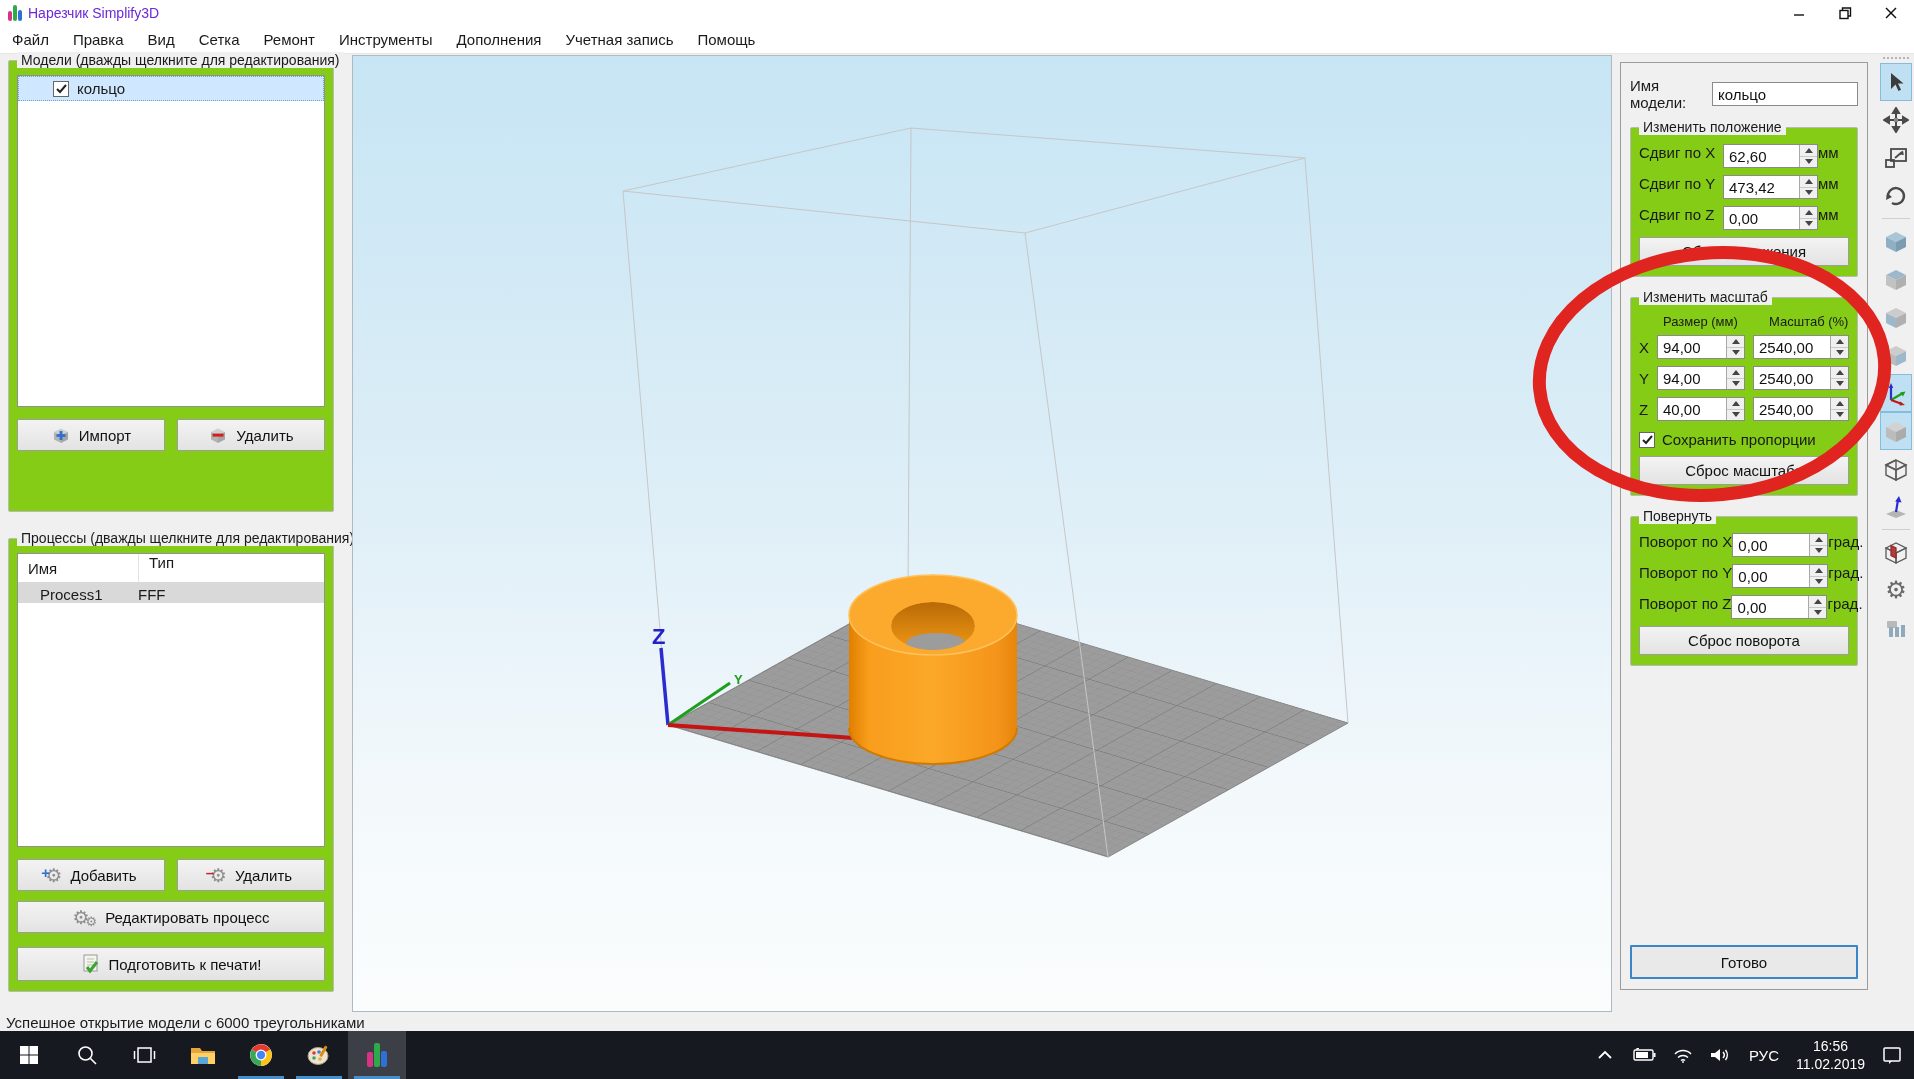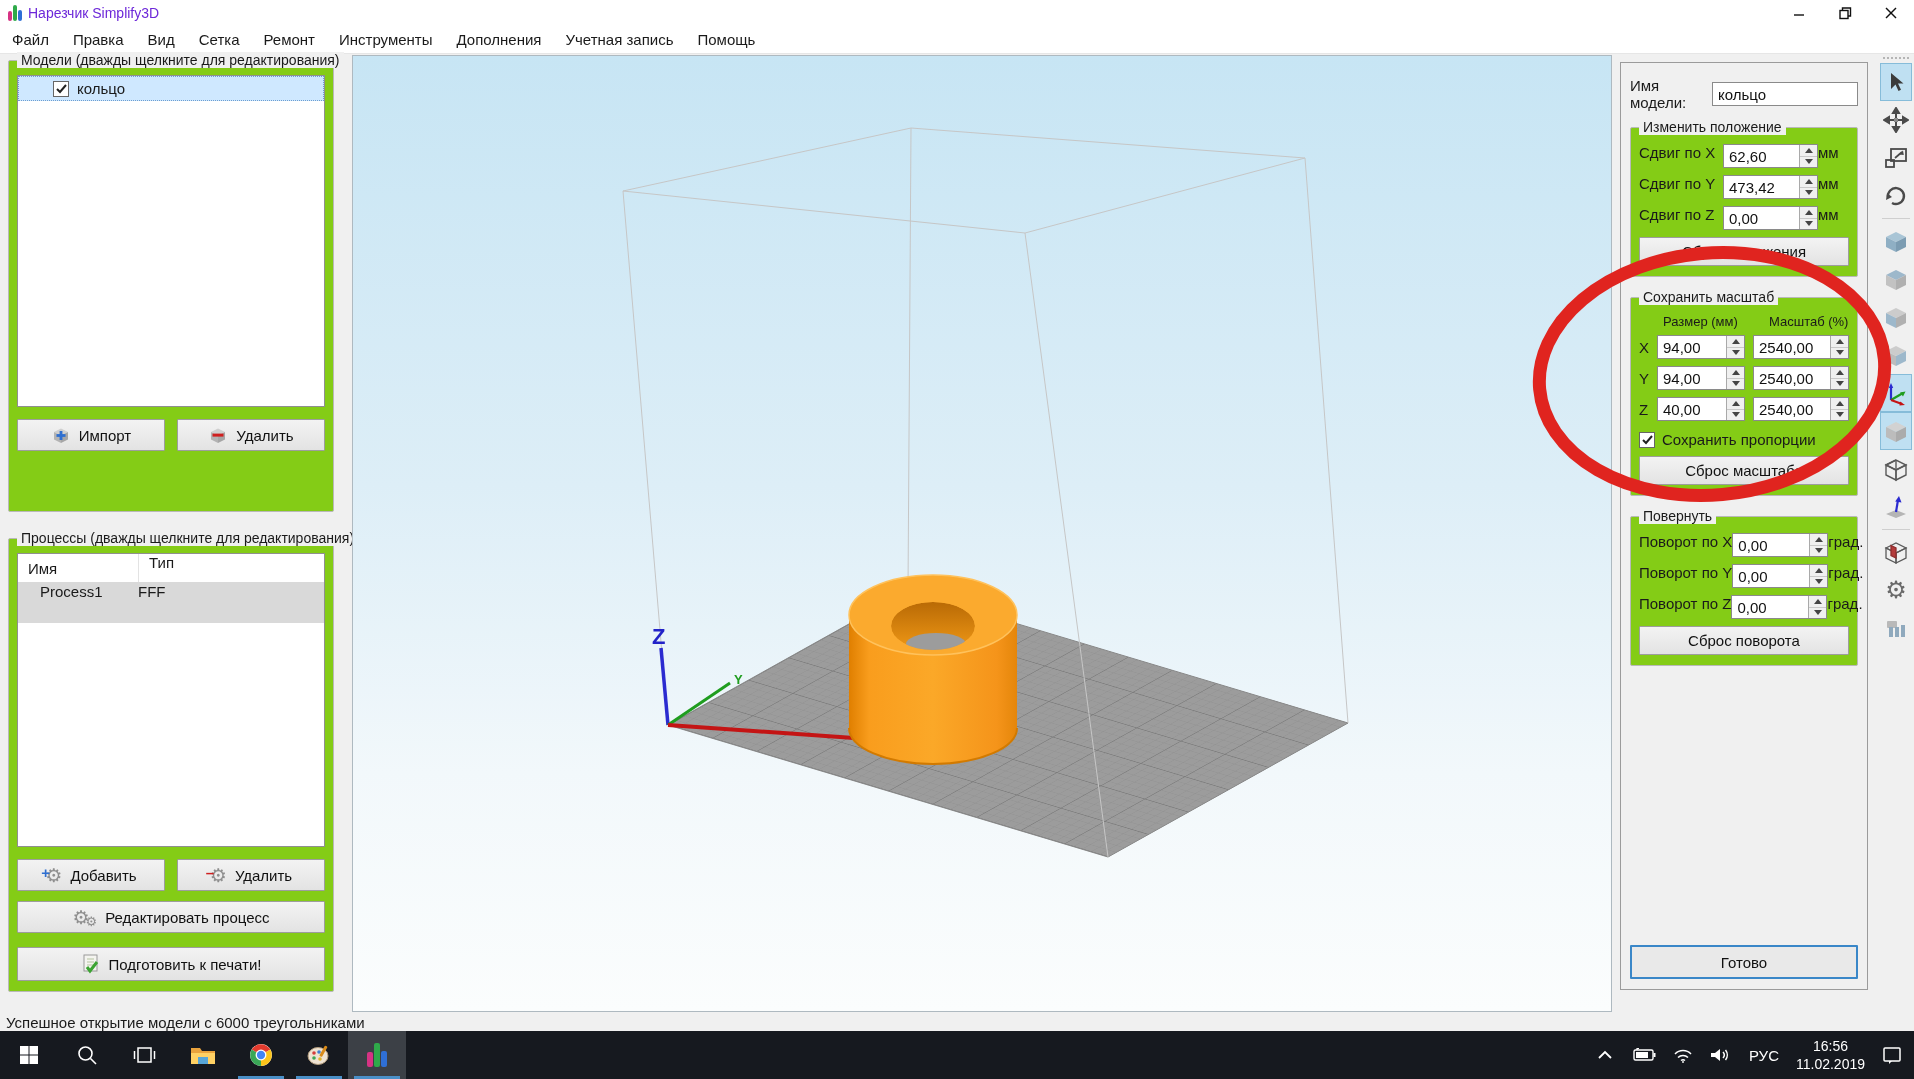--- a/index.html
+++ b/index.html
@@ -43,21 +43,21 @@
   .model-row{display:flex;align-items:center;gap:8px;height:25px;background:#cfe8ff;border:1px dotted #6d9ed0;
              box-sizing:border-box;padding-left:34px;font-size:15px}
   .btn-row{display:flex;gap:12px;margin-top:12px}
   .btn-row .btn{flex:1;height:30px}
   .btn-wide{height:30px;margin-top:10px}
   .gb-processes{margin-top:26px;height:454px;padding:14px 8px 0;box-sizing:border-box}
   .proc-table{background:#fff;border:1px solid #8f8f8f;height:292px;overflow:hidden;font-size:15px}
   .proc-head{display:flex;height:28px;align-items:flex-start;border-bottom:1px solid #d9d9d9}
   .proc-head span{padding-left:10px}
   .proc-head span:first-child{width:110px;border-right:1px solid #e3e3e3;align-self:stretch;display:flex;align-items:center}
-  .proc-row{display:flex;height:40px;align-items:flex-start;background:#d9d9d9}
+  .proc-row{display:flex;height:20px;align-items:flex-end;background:#d9d9d9}
   .proc-row span{padding-left:10px}
   .proc-row span:first-child{width:110px;padding-left:22px;box-sizing:border-box}
 
   
   .ic{display:inline-flex;align-items:center;justify-content:center;position:relative}
   .gear-glyph{font-size:19px;color:#8f8f8f;line-height:1}
   .mini-badge{position:absolute;font-weight:bold;font-size:15px;left:-4px;top:-2px}
   .badge-plus{color:#2f6fd0}.badge-minus{color:#cf1f1f}
 
   
@@ -371,21 +371,21 @@
           </span>
       </span>
       <span class="unit">мм</span>
     </div>
     <div class="btn reset-btn">
       <span>Сброс положения</span>
     </div>
   </div>
 
   <div class="groupbox gb-scale">
-    <span class="gb-title">Сохранить масштаб</span>
+    <span class="gb-title">Изменить масштаб</span>
     <div class="scale-head">
       <span>Размер (мм)</span>
       <span>Масштаб (%)</span>
     </div>
     <div class="srow">
       <span class="axis">X</span>
       <span class="field">
         <input value="94,00" style="">
         <span class="spin">
             <b>

